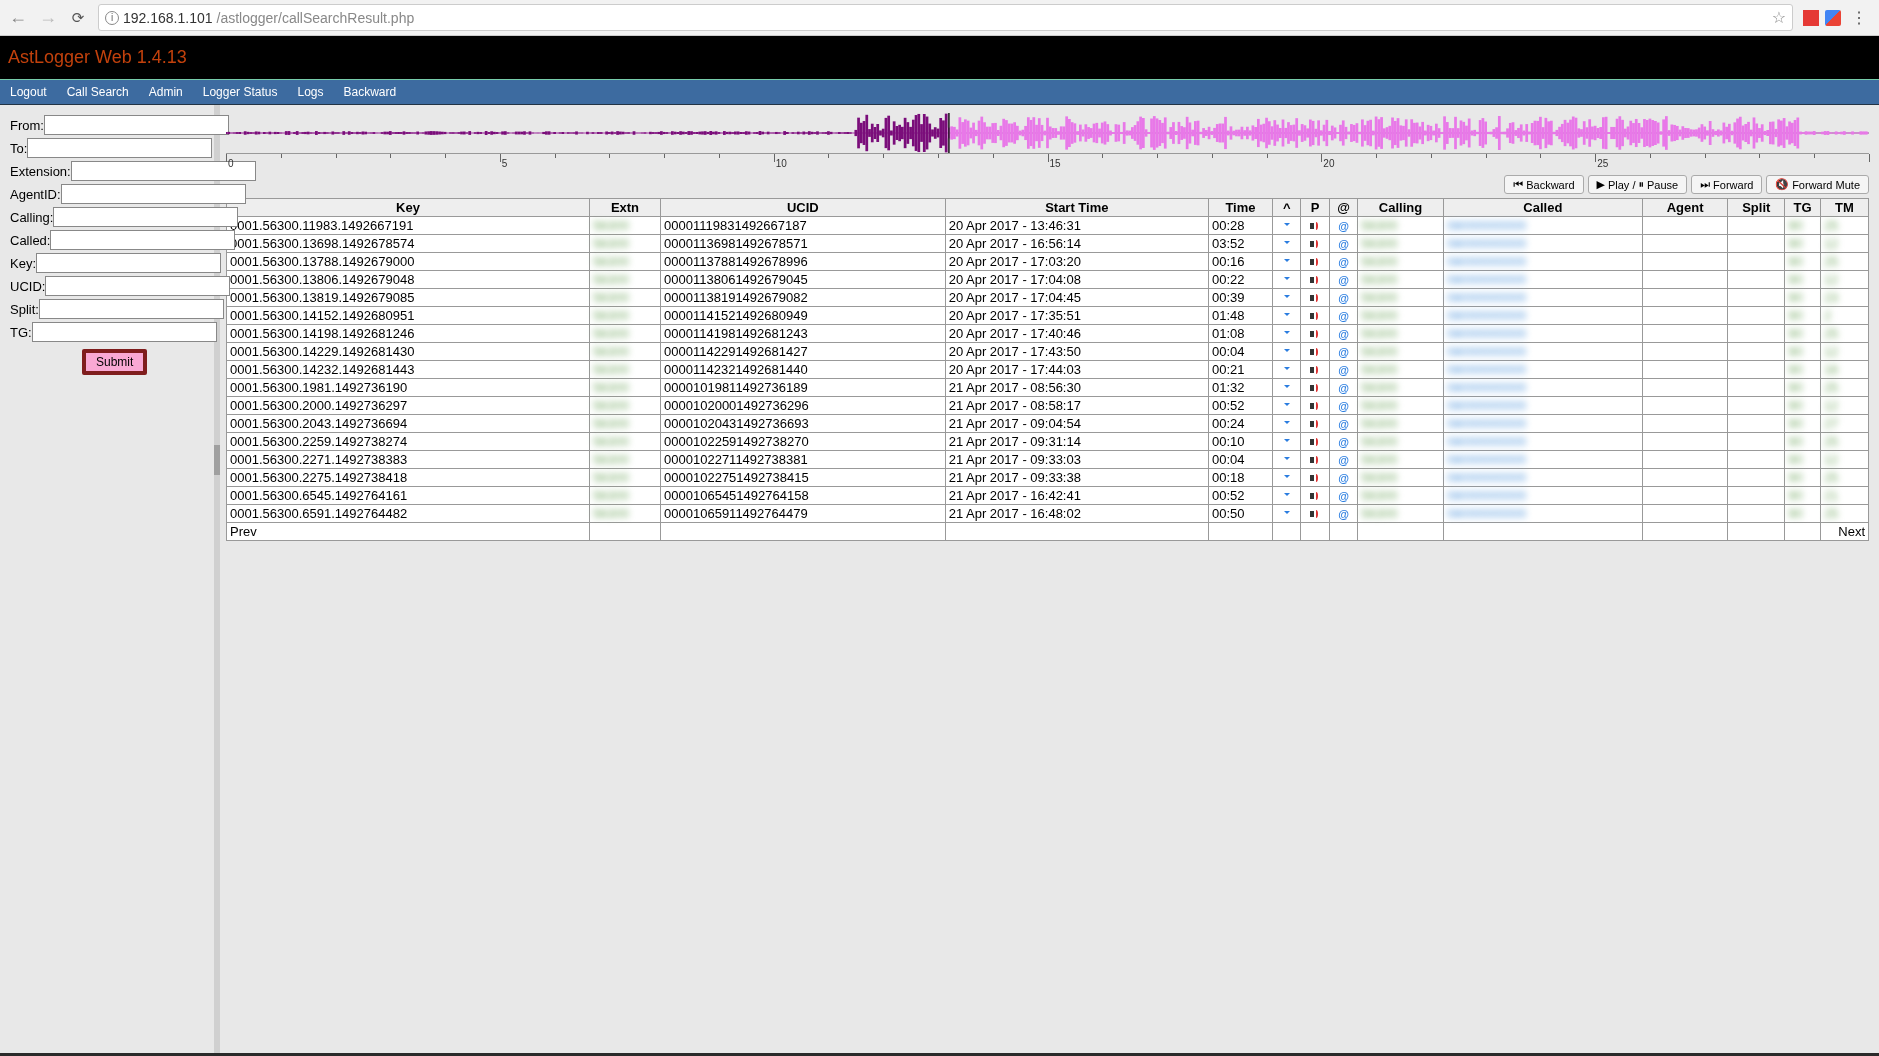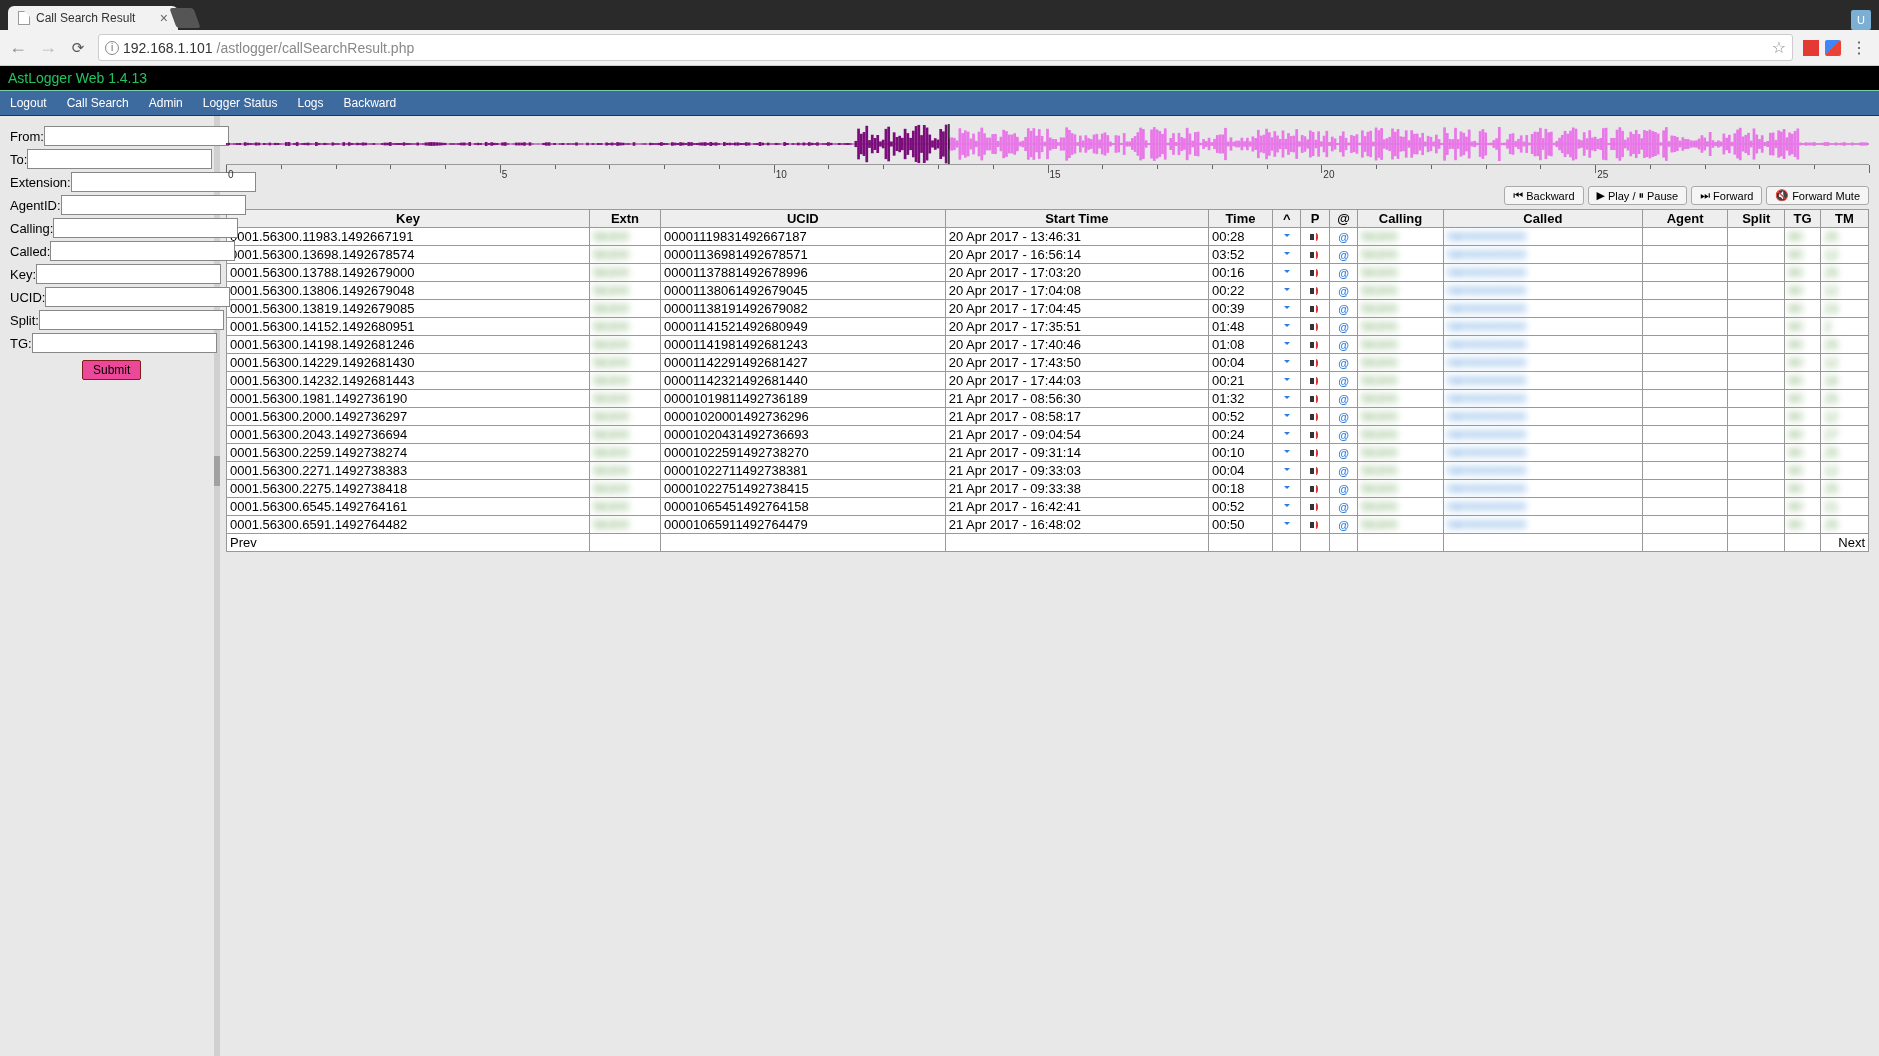--- a/index.html
+++ b/index.html
@@ -17,31 +17,31 @@
 .url-box { flex: 1; background: #fff; border: 1px solid #ccc; border-radius: 3px; padding: 3px 6px; display: flex; align-items: center; gap: 4px; font-size: 14px; color: #333; }
 .url-box .info-icon { border: 1px solid #888; border-radius: 50%; width: 14px; height: 14px; font-size: 10px; display: flex; align-items: center; justify-content: center; color: #666; }
 .url-box .host { color: #333; }
 .url-box .path { color: #888; }
 .star { margin-left: auto; color: #888; font-size: 16px; }
 .ext-icons { display: flex; gap: 6px; align-items: center; }
 .ext-ic { width: 16px; height: 16px; }
 .ext-red { background: #e53935; }
 .ext-blue { background: linear-gradient(135deg, #4285f4 50%, #ea4335 50%); border-radius: 2px; }
 .menu-dots { font-size: 16px; color: #555; padding: 0 4px; }
-.app-header { background: #000; color: #22c55e; padding: 4px 8px; font-size: 14px; }
+.app-header { background: #000; color: #c2410c; padding: 11px 8px; font-size: 18px; }
 .app-nav { background: #3d6ba0; color: #fff; padding: 3px 0; display: flex; border-top: 1px solid #7ca; border-bottom: 1px solid #234; }
 .app-nav a { color: #fff; text-decoration: none; padding: 2px 10px; font-size: 12px; }
 .content { background: #e8e8e8; display: flex; height: calc(100vh - 108px); overflow: hidden; }
 .sidebar { width: 220px; padding: 10px; border-right: 6px solid #d0d0d0; position: relative; }
 .sidebar-scroll-mark { position: absolute; right: -6px; top: 340px; width: 6px; height: 30px; background: #a0a0a0; }
 .form-row { display: flex; align-items: center; margin-bottom: 3px; font-size: 13px; }
 .form-row label { width: 64px; }
 .form-row span { width: 8px; }
 .form-row input { flex: 1; border: 1px solid #888; padding: 2px 3px; height: 20px; background: #fff; }
-.submit-btn { margin-left: 72px; margin-top: 4px; padding: 2px 10px; background: #ec4899; border: 1px solid #7f1d1d; border-radius: 2px; font-size: 12px; cursor: pointer; }
+.submit-btn { margin-left: 72px; margin-top: 4px; padding: 2px 10px; background: #f9a8d4; border: 4px solid #7f1d1d; border-radius: 2px; font-size: 12px; cursor: pointer; }
 .main { flex: 1; padding: 8px 10px 10px 6px; overflow: auto; }
 .waveform-area { height: 60px; position: relative; margin-bottom: 2px; }
 .wf-canvas { width: 100%; height: 40px; position: relative; }
 .ruler { position: relative; height: 16px; border-top: 1px solid #999; font-size: 9px; color: #333; }
 .tick { position: absolute; border-left: 1px solid #666; height: 8px; top: 0; }
 .tick-lbl { position: absolute; top: 4px; font-size: 10px; }
 .controls { display: flex; justify-content: flex-end; gap: 4px; margin-bottom: 4px; }
 .ctrl-btn { background: #f5f5f5; border: 1px solid #aaa; border-radius: 3px; padding: 2px 8px; font-size: 11px; display: flex; align-items: center; gap: 3px; cursor: pointer; }
 table { border-collapse: collapse; width: 100%; font-size: 13px; background: #fff; }
 th, td { border: 1px solid #999; padding: 1px 3px; text-align: left; white-space: nowrap; }
@@ -69,29 +69,20 @@
 .ic-speaker::after { content: ''; position: absolute; left: 5px; top: 1px; width: 2px; height: 8px; border-right: 2px solid #d33; border-radius: 0 50% 50% 0; }
 .ic-at { color: #2a7de0; font-size: 11px; font-weight: bold; }
 .next-cell { text-align: right; margin-left: 42px; }
 .doc-icon { width: 12px; height: 14px; border: 1px solid #999; background: #fff; position: relative; display: inline-block; }
 .doc-icon::before { content: ''; position: absolute; right: -1px; top: -1px; border: 3px solid transparent; border-top-color: #f2f2f2; border-right-color: #f2f2f2; }
 </style>
 </head>
 <body>
 
 <div class="browser-chrome">
-  <div class="tab-bar">
-    <div class="tab">
-      <span class="doc-icon"></span>
-      <span>Call Search Result</span>
-      <span class="tab-close">×</span>
-    </div>
-    <div class="tab-new"></div>
-    <div class="user-chip">U</div>
-  </div>
   <div class="addr-bar">
     <span class="nav-btn">←</span>
     <span class="nav-btn disabled">→</span>
     <span class="nav-btn reload">⟳</span>
     <div class="url-box">
       <span class="info-icon">i</span>
       <span class="host">192.168.1.101</span>
         <span class="path">/astlogger/callSearchResult.php</span>
       <span class="star">☆</span>
     </div>

